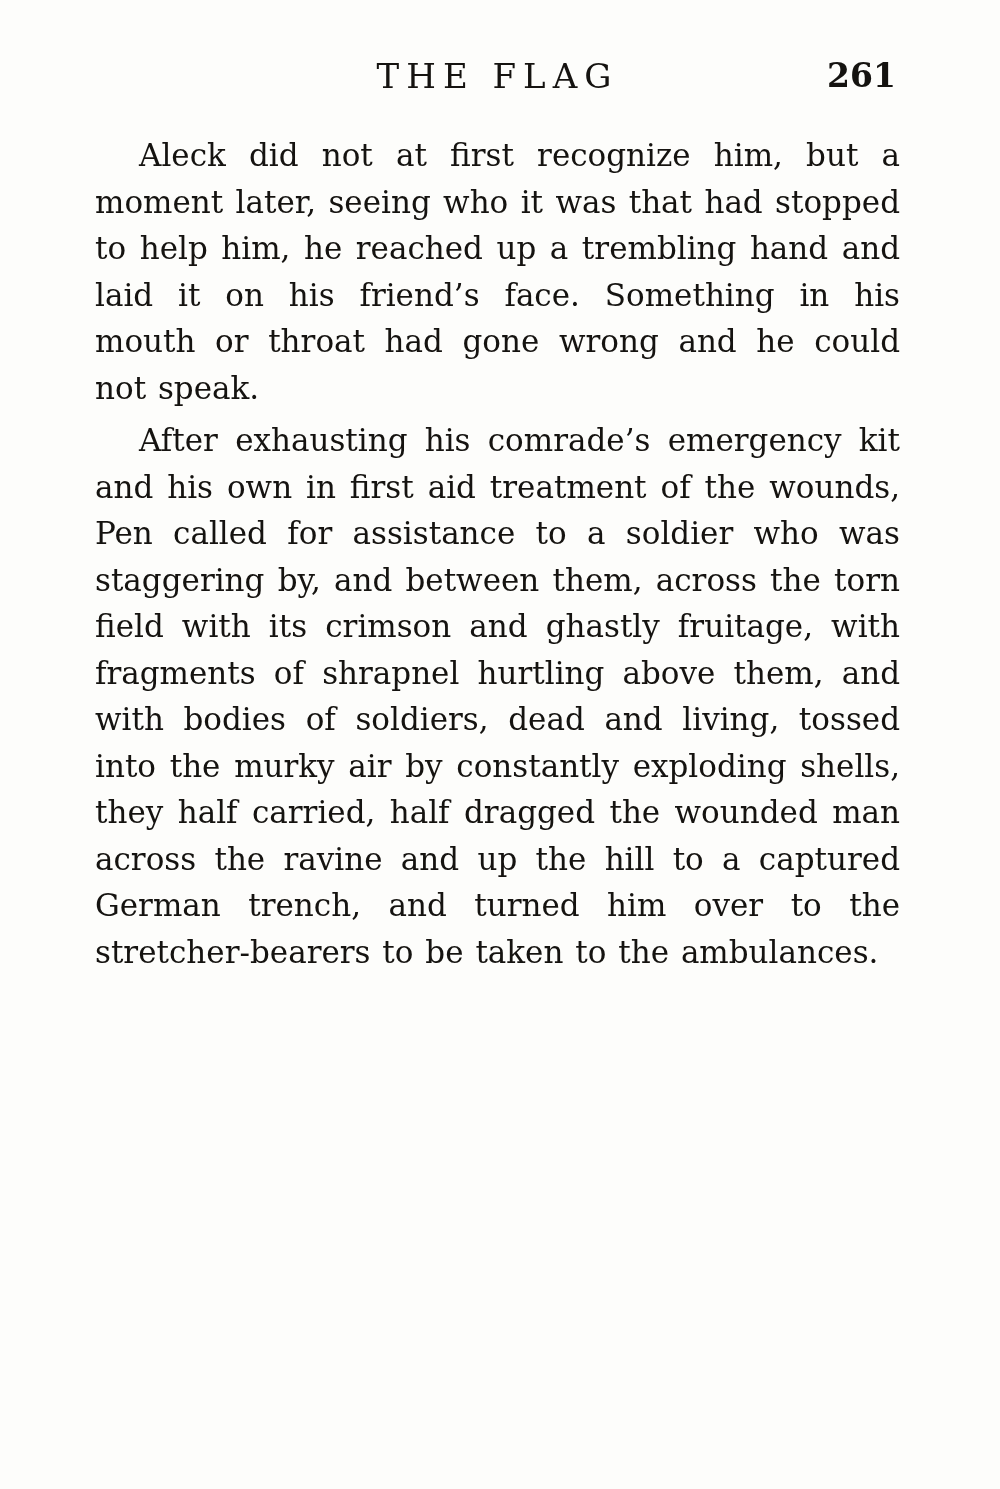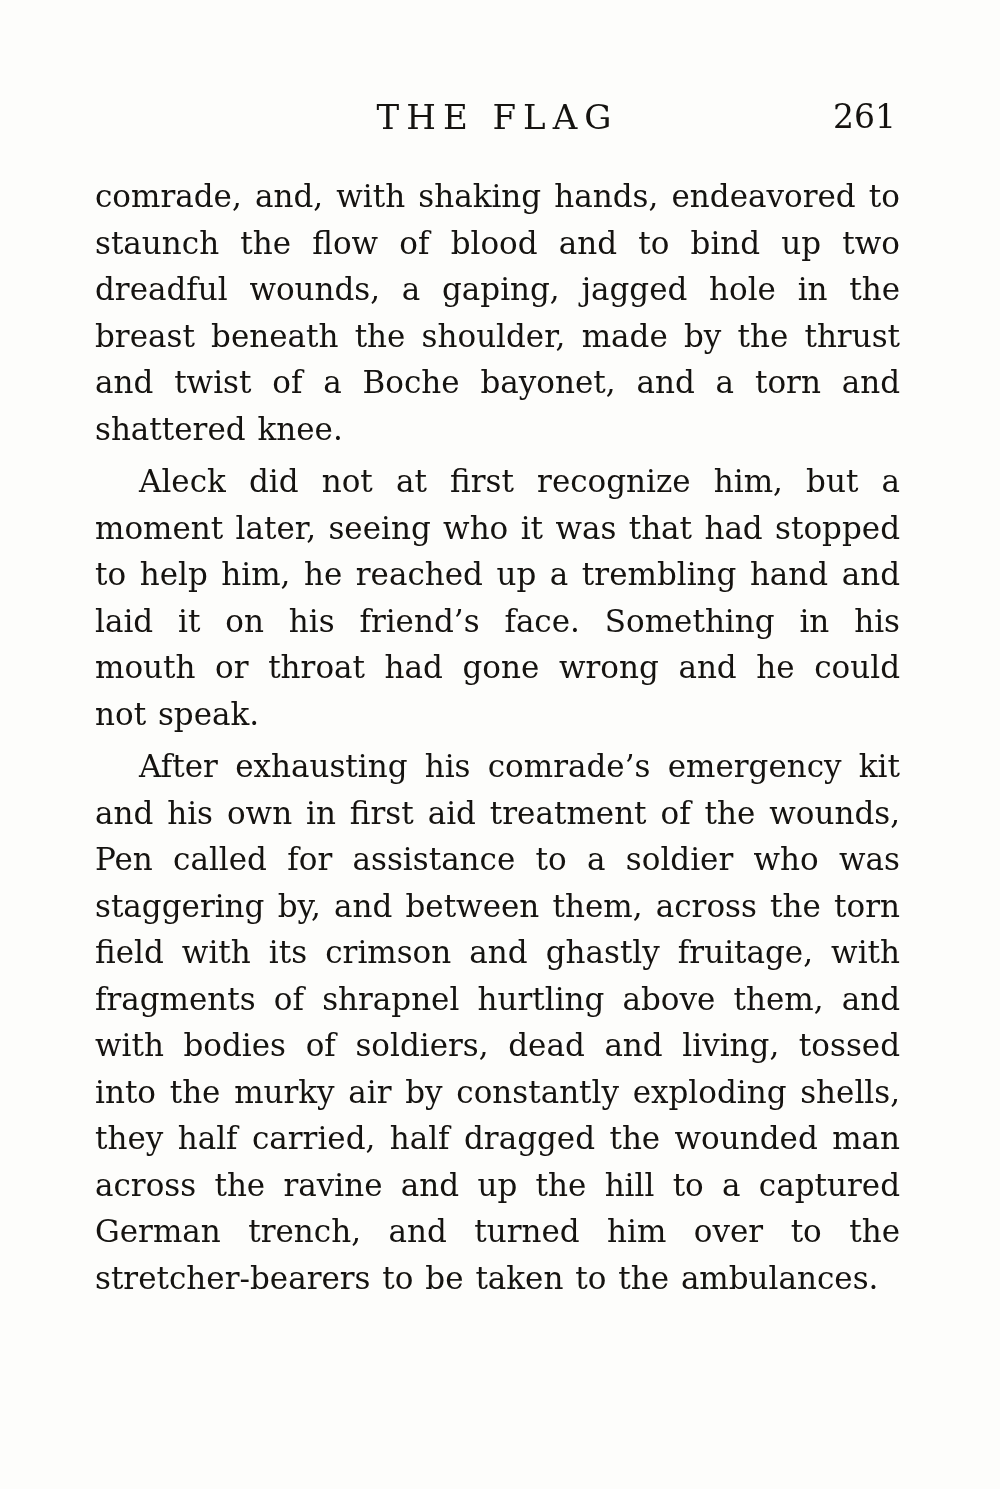--- a/index.html
+++ b/index.html
@@ -7,21 +7,21 @@
     padding: 0;
     background: #e9e9e9;
   }
   .page {
     position: relative;
     width: 1000px;
     height: 1489px;
     margin: 0 auto;
     background: #fdfdfb;
     box-sizing: border-box;
-    padding: 97px 100px 0 95px;
+    padding: 56px 100px 0 95px;
     font-family: "DejaVu Serif", "Liberation Serif", serif;
     color: #151310;
     overflow: hidden;
   }
   .running-header {
     position: relative;
     height: 52px;
     margin-bottom: 24px;
   }
   .running-header .title {
@@ -32,21 +32,21 @@
     font-size: 34px;
     letter-spacing: 7px;
     font-weight: 500;
     white-space: nowrap;
   }
   .running-header .page-number {
     position: absolute;
     right: 4px;
     top: 0;
     font-size: 33px;
-    font-weight: 400;
+    font-weight: 700;
   }
   .body-text p {
     margin: 0;
     font-size: 31px;
     line-height: 46.5px;
     text-align: justify;
     text-justify: inter-word;
     word-spacing: 2px;
   }
   .body-text p.indent {
@@ -56,17 +56,16 @@
 </style>
 </head>
 <body>
 
 <div class="page">
   <div class="running-header">
     <div class="title">THE FLAG</div>
     <div class="page-number">261</div>
   </div>
   <div class="body-text" id="body-container">
-      <p>comrade, and, with shaking hands, endeavored to staunch the flow of blood and to bind up two dreadful wounds, a gaping, jagged hole in the breast beneath the shoulder, made by the thrust and twist of a Boche bayonet, and a torn and shattered knee.</p>
       <p class="indent">Aleck did not at first recognize him, but a moment later, seeing who it was that had stopped to help him, he reached up a trembling hand and laid it on his friend’s face.  Something in his mouth or throat had gone wrong and he could not speak.</p>
       <p class="indent">After exhausting his comrade’s emergency kit and his own in first aid treatment of the wounds, Pen called for assistance to a soldier who was staggering by, and between them, across the torn field with its crimson and ghastly fruitage, with fragments of shrapnel hurtling above them, and with bodies of soldiers, dead and living, tossed into the murky air by constantly exploding shells, they half carried, half dragged the wounded man across the ravine and up the hill to a captured German trench, and turned him over to the stretcher-bearers to be taken to the ambulances.</p>
     </div>
 </div>
 
 </body></html>

